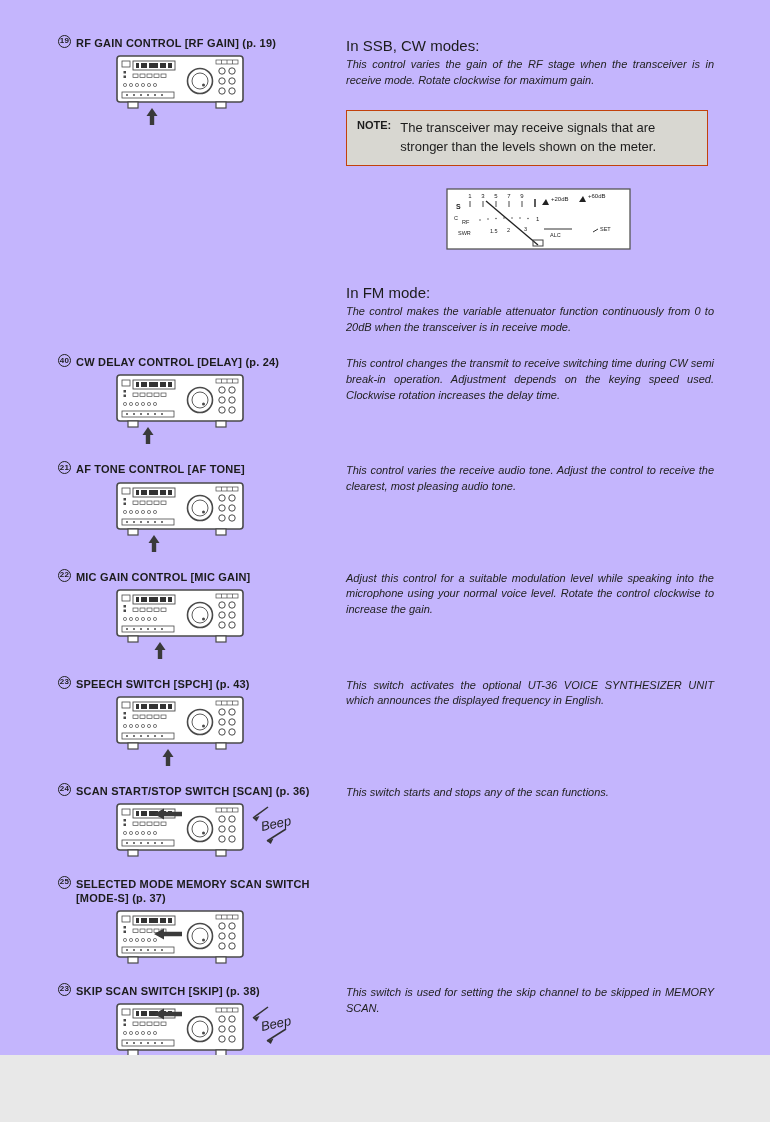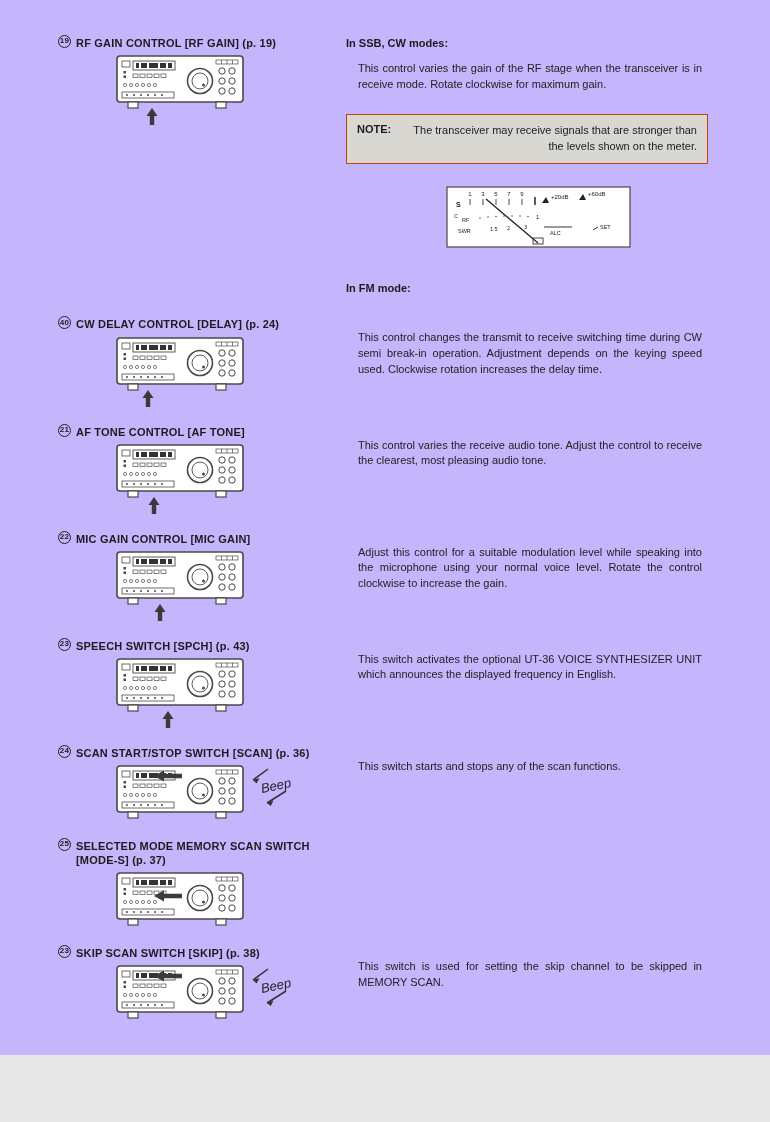--- a/index.html
+++ b/index.html
@@ -22,30 +22,30 @@
     letter-spacing:0.2px; display:flex; gap:5px; max-width:262px;
   }
   .circ {
     flex:none; width:13px; height:13px; margin-top:-1px;
     border:1.2px solid #222; border-radius:50%;
     font-size:8px; font-weight:bold;
     display:inline-flex; align-items:center; justify-content:center;
   }
   .fig-wrap { margin:5px 0 0 58px; }
 
-  .body-text { margin:12px; font-size:11px; line-height:1.42; text-align:justify; color:#222; }
-  .subhead { margin:0 0 3px 0; font-size:11px; font-weight:bold; }
+  .body-text { margin:0; font-size:11px; line-height:1.42; text-align:justify; color:#222;font-style:italic; }
+  .subhead { margin:0 0 3px 0; font-size:15px; font-weight:normal; }
   .subhead.later { margin-top:26px; }
 
   .note {
     display:flex; gap:9px; margin:22px 6px 0 0; padding:8px 10px 9px 10px;
     background:#d8d7d1; border:1px solid #c2410c;
   }
   .note .note-label { font-size:11px; font-weight:bold; flex:none; }
-  .note .note-text  { font-size:11px; line-height:1.42;text-align:right; }
+  .note .note-text  { font-size:13px; line-height:1.42; }
 
   .meter-wrap { margin:22px 0 0 100px; }
 
   .footer {
     position:absolute; top:1086px; left:0; width:100%;
     text-align:center; font-size:11px; color:#222;
   }
 
   svg text { font-family:"Liberation Sans", sans-serif; fill:#222; }
   .hidden-defs { position:absolute; width:0; height:0; overflow:hidden; }
@@ -164,20 +164,21 @@
             <line x1="98" y1="41" x2="126" y2="41" stroke="#333" stroke-width="1"></line>
             <text x="104" y="49" font-size="5.5">ALC</text>
             <polyline points="147,44 152,41" stroke="#333" stroke-width="1" fill="none"></polyline>
             <text x="154" y="43" font-size="5.5">SET</text>
             <line x1="92" y1="57" x2="40" y2="13" stroke="#222" stroke-width="1.3"></line>
             <rect x="87" y="52" width="10" height="6" fill="none" stroke="#444" stroke-width="1"></rect>
           </svg>
         </div>
 
         <h4 class="subhead later">In FM mode:</h4>
+        <p class="body-text">The control makes the variable attenuator function continuously from 0 to 20dB when the transceiver is in receive mode.</p>
       </div>
     </section>
 
     <section class="item mb-std">
       <div class="left">
         <h3 class="heading">
           <span class="circ">40</span>
           <span>CW DELAY CONTROL [DELAY] (p. 24)</span>
         </h3>
         <div class="fig-wrap">

